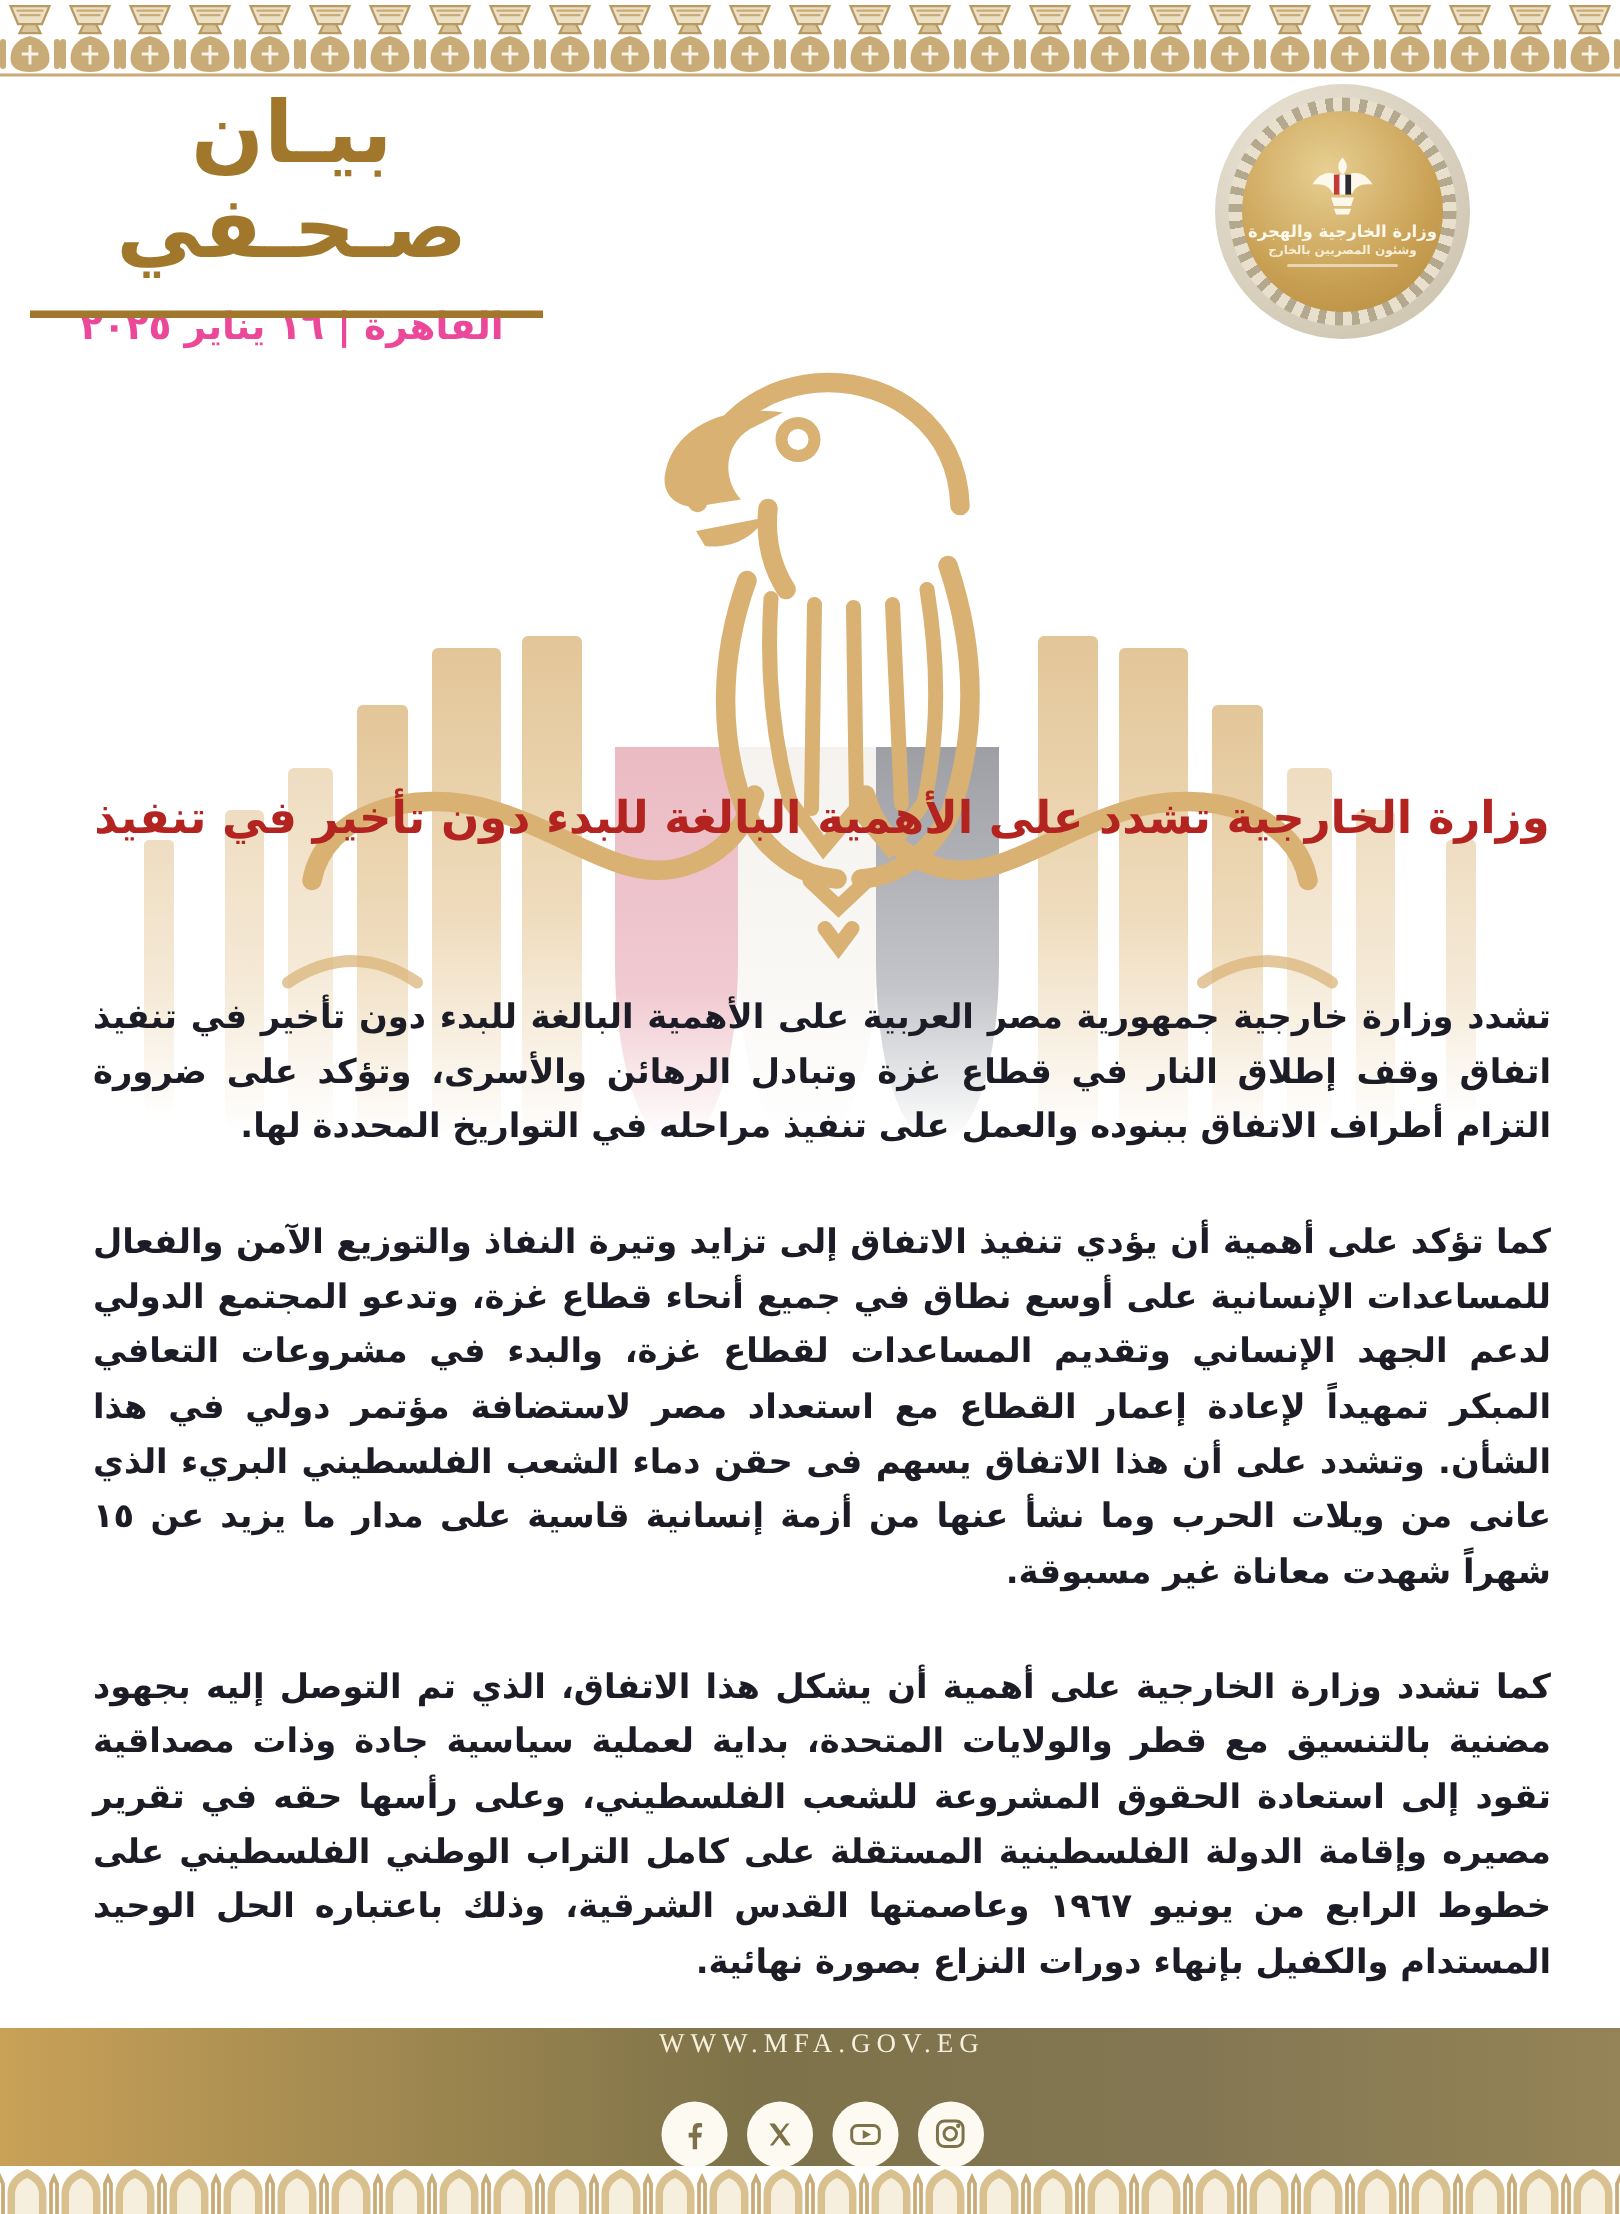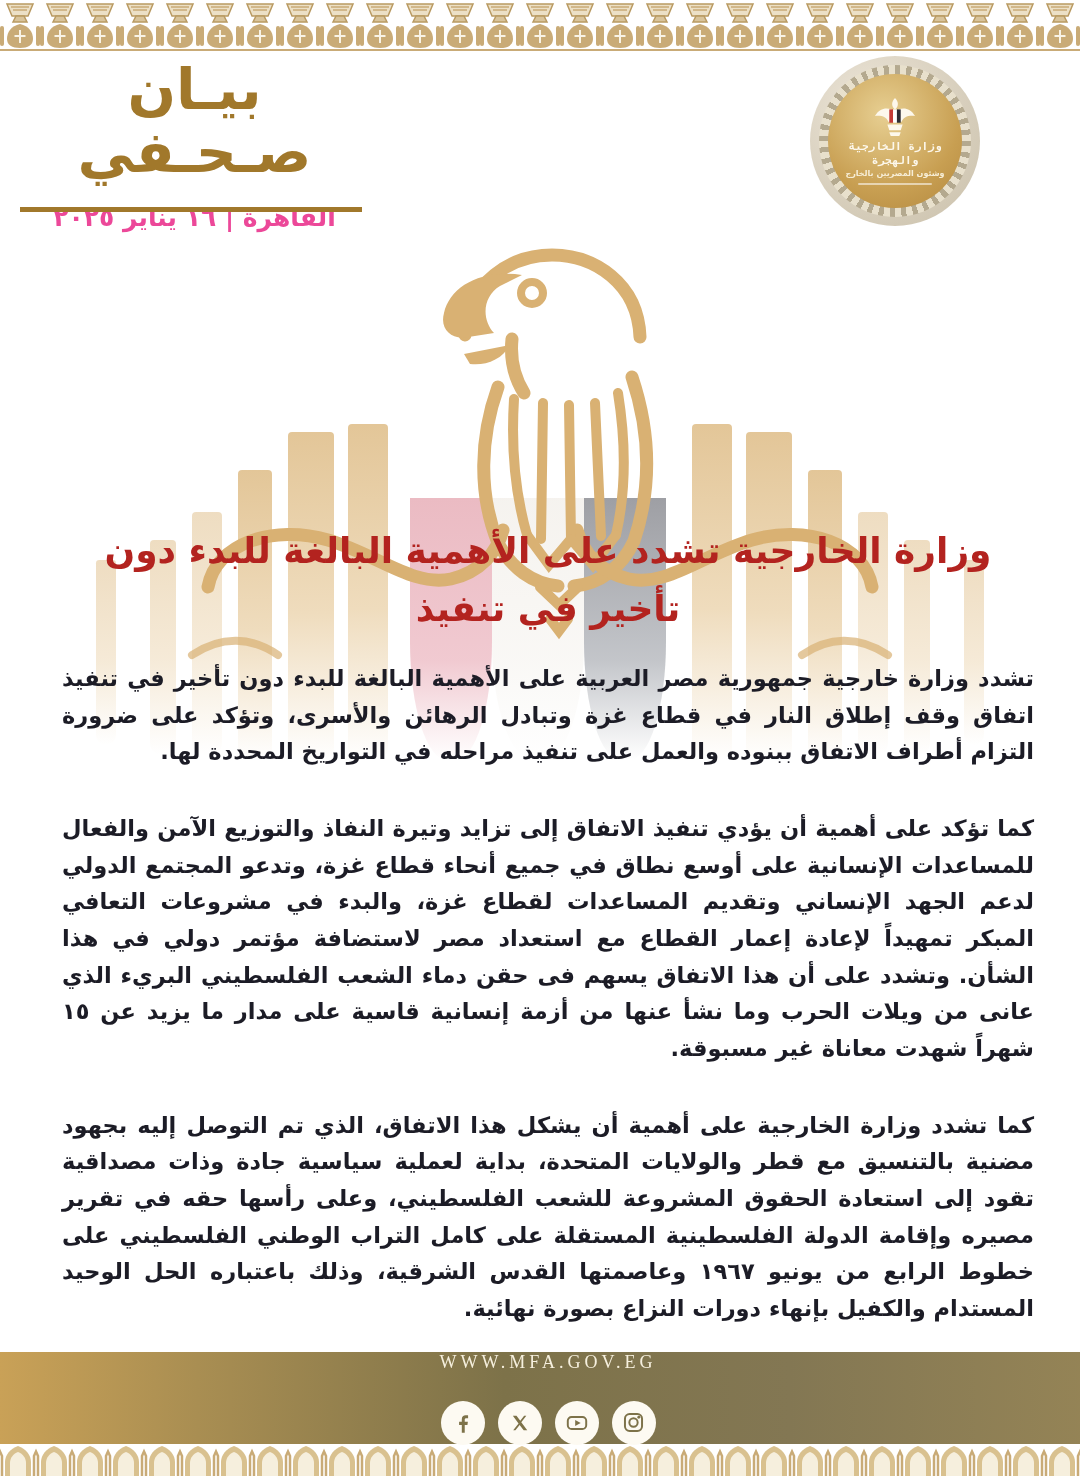--- a/index.html
+++ b/index.html
@@ -22,41 +22,41 @@
   .seal{position:absolute;left:810px;top:56px;width:170px;height:170px;border-radius:50%;
         background:radial-gradient(circle at 35% 30%,#ece5d8,#c9bfa9);
         display:flex;align-items:center;justify-content:center;}
   .seal-ring{width:152px;height:152px;border-radius:50%;
         background:repeating-conic-gradient(#b4a98f 0 4deg,#e8e0cc 4deg 9deg);
         display:flex;align-items:center;justify-content:center;}
   .seal-core{width:134px;height:134px;border-radius:50%;
         background:radial-gradient(circle at 42% 30%,#e7cf92,#c89f52 62%,#b3883f 100%);
         display:flex;flex-direction:column;align-items:center;justify-content:center;text-align:center;}
   .seal-core svg{display:block;margin-bottom:4px;}
-  .seal-line1{font-size:11px;font-weight:700;color:#fdf8ec;line-height:1.25;font-family:Liberation Mono, monospace;}
+  .seal-line1{font-size:11px;font-weight:700;color:#fdf8ec;line-height:1.25;}
   .seal-line2{font-size:8px;font-weight:700;color:#f7eed7;line-height:1.3;}
   .seal-hair{width:74px;height:2px;background:rgba(255,255,255,.55);margin-top:4px;border-radius:1px;}
 
   
   .emblem{position:absolute;inset:0;pointer-events:none;}
   .stripe{position:absolute;border-radius:4px 4px 12px 12px;
         background:linear-gradient(180deg,#e3c698 0%,#efdcbd 55%,rgba(247,238,222,0) 100%);}
   .stripe.outer{opacity:.6;}
   .band{position:absolute;top:498px;height:262px;border-radius:0 0 45% 45%;}
   .band-red{left:410px;width:82px;
         background:linear-gradient(180deg,rgba(205,85,105,.40),rgba(233,173,184,.65) 62%,rgba(255,255,255,0));}
   .band-white{left:492px;width:92px;
         background:linear-gradient(180deg,rgba(240,236,230,.65),rgba(244,241,236,.5) 62%,rgba(255,255,255,0));}
   .band-dark{left:584px;width:82px;
         background:linear-gradient(180deg,rgba(62,64,74,.50),rgba(146,150,158,.55) 62%,rgba(255,255,255,0));}
   .eagle{position:absolute;left:180px;top:235px;}
 
   
   .headline{position:absolute;left:55px;right:55px;top:522px;text-align:center;direction:rtl;
-        color:#b3231f;font-size:36px;font-weight:700;line-height:1.62;z-index:3;}
+        color:#b3231f;font-size:30px;font-weight:700;line-height:1.62;z-index:3;}
   .body-text{position:absolute;left:62px;right:62px;top:660px;direction:rtl;z-index:3;
         color:#1c1c26;font-size:22.5px;font-weight:700;line-height:1.63;text-align:justify;}
   .body-text p{margin:0 0 40px 0;}
 
   
   .footer{position:absolute;left:0;right:0;top:1352px;height:92px;z-index:2;
         background:linear-gradient(90deg,#c9a157 0%,#a98e52 18%,#7d7249 46%,#837753 72%,#958456 100%);
         display:flex;flex-direction:column;align-items:center;justify-content:center;gap:20px;}
   .footer-url{font-family:"Liberation Serif","DejaVu Serif",serif;color:#f6f0de;font-size:18px;
         letter-spacing:4px;font-weight:400;margin-bottom:8px;}

